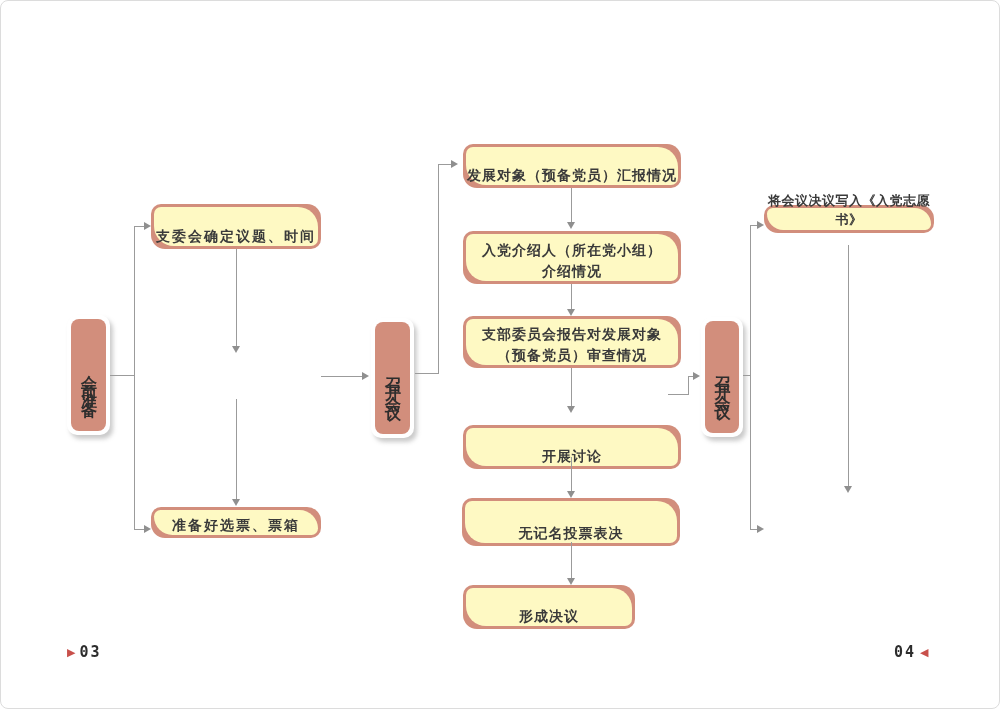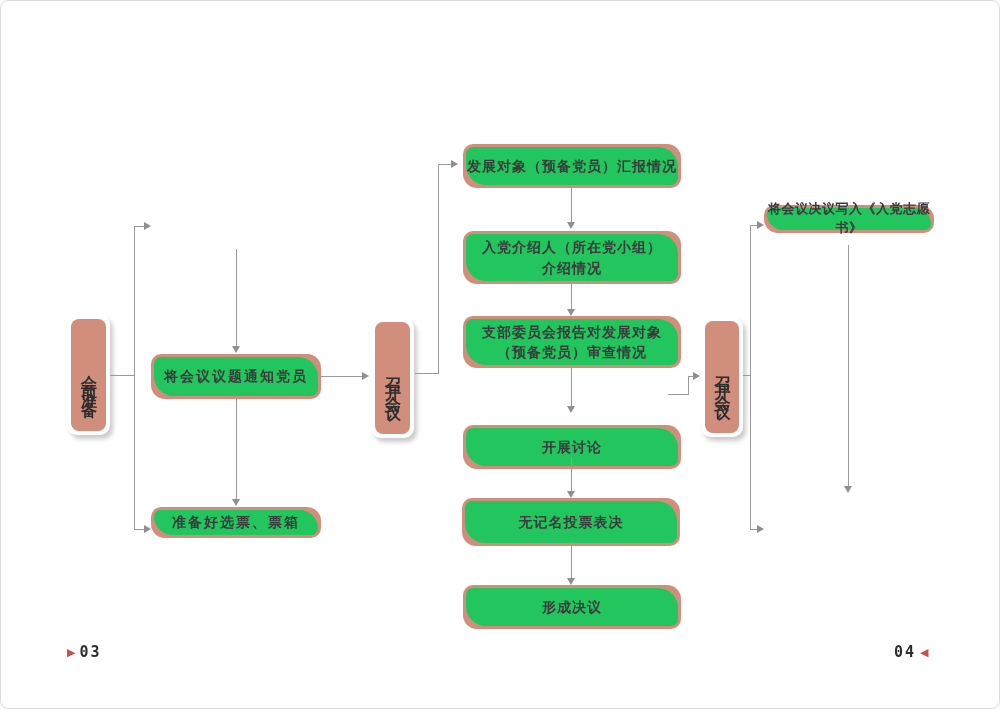--- a/index.html
+++ b/index.html
@@ -14,23 +14,23 @@
   }
   
   .pill{position:absolute;background:#fff;border-radius:10px;
         box-shadow:3px 4px 4px rgba(140,140,140,.45);}
   .pill-inner{position:absolute;left:4px;right:4px;top:4px;bottom:4px;
         background:#d28e7c;border-radius:8px;display:flex;align-items:center;justify-content:center;}
   .pill-text{writing-mode:vertical-lr;letter-spacing:9px;margin-bottom:-9px;
         font-size:16px;font-weight:bold;color:#2d2d2d;}
   
   .pbox{position:absolute;background:#d28e7c;border-radius:10px 14px 10px 14px;}
-  .pbox-inner{position:absolute;left:3px;right:3px;top:3px;bottom:3px;background:#22c55e;
+  .pbox-inner{position:absolute;left:3px;right:3px;top:3px;bottom:3px;background:#fef9c3;
         border-radius:7px 20px 7px 20px;display:flex;flex-direction:column;
-        align-items:center;justify-content:center;
+        align-items:center;justify-content:flex-end;
         font-weight:bold;color:#3a3a3a;font-size:14px;letter-spacing:1px;line-height:1.45;}
   .pbox-inner.sm{font-size:13px;letter-spacing:0.5px;}
   .pbox-inner.ls2{letter-spacing:2px;}
   .bl{display:block;text-align:center;}
   
   .hline{position:absolute;height:1px;background:#9b9b9b;}
   .vline{position:absolute;width:1px;background:#9b9b9b;}
   .ah-r{position:absolute;width:0;height:0;border-top:4px solid transparent;
         border-bottom:4px solid transparent;border-left:7px solid #8f8f8f;}
   .ah-d{position:absolute;width:0;height:0;border-left:4px solid transparent;
@@ -56,23 +56,23 @@
     <div class="pill-inner">
       <span class="pill-text">召开会议</span>
     </div>
   </div>
   <div class="pill" style="left:700px;top:316px;width:42px;height:120px">
     <div class="pill-inner">
       <span class="pill-text">召开会议</span>
     </div>
   </div>
 
-  <div class="pbox" style="left:150px;top:353px;width:170px;height:45px">
+  <div class="pbox" style="left:150px;top:203px;width:170px;height:45px">
     <div class="pbox-inner ls2">
-        <span class="bl">将会议议题通知党员</span>
+        <span class="bl">支委会确定议题、时间</span>
       </div>
   </div>
   <div class="pbox" style="left:150px;top:506px;width:170px;height:31px">
     <div class="pbox-inner ls2">
         <span class="bl">准备好选票、票箱</span>
       </div>
   </div>
 
   <div class="pbox" style="left:462px;top:143px;width:218px;height:44px">
     <div class="pbox-inner">
@@ -94,21 +94,21 @@
   <div class="pbox" style="left:462px;top:424px;width:218px;height:44px">
     <div class="pbox-inner">
         <span class="bl">开展讨论</span>
       </div>
   </div>
   <div class="pbox" style="left:461px;top:497px;width:218px;height:48px">
     <div class="pbox-inner">
         <span class="bl">无记名投票表决</span>
       </div>
   </div>
-  <div class="pbox" style="left:462px;top:584px;width:218px;height:44px">
+  <div class="pbox" style="left:462px;top:584px;width:172px;height:44px">
     <div class="pbox-inner">
         <span class="bl">形成决议</span>
       </div>
   </div>
 
   <div class="pbox" style="left:763px;top:204px;width:170px;height:28px">
     <div class="pbox-inner sm">
         <span class="bl">将会议决议写入《入党志愿书》</span>
       </div>
   </div>

